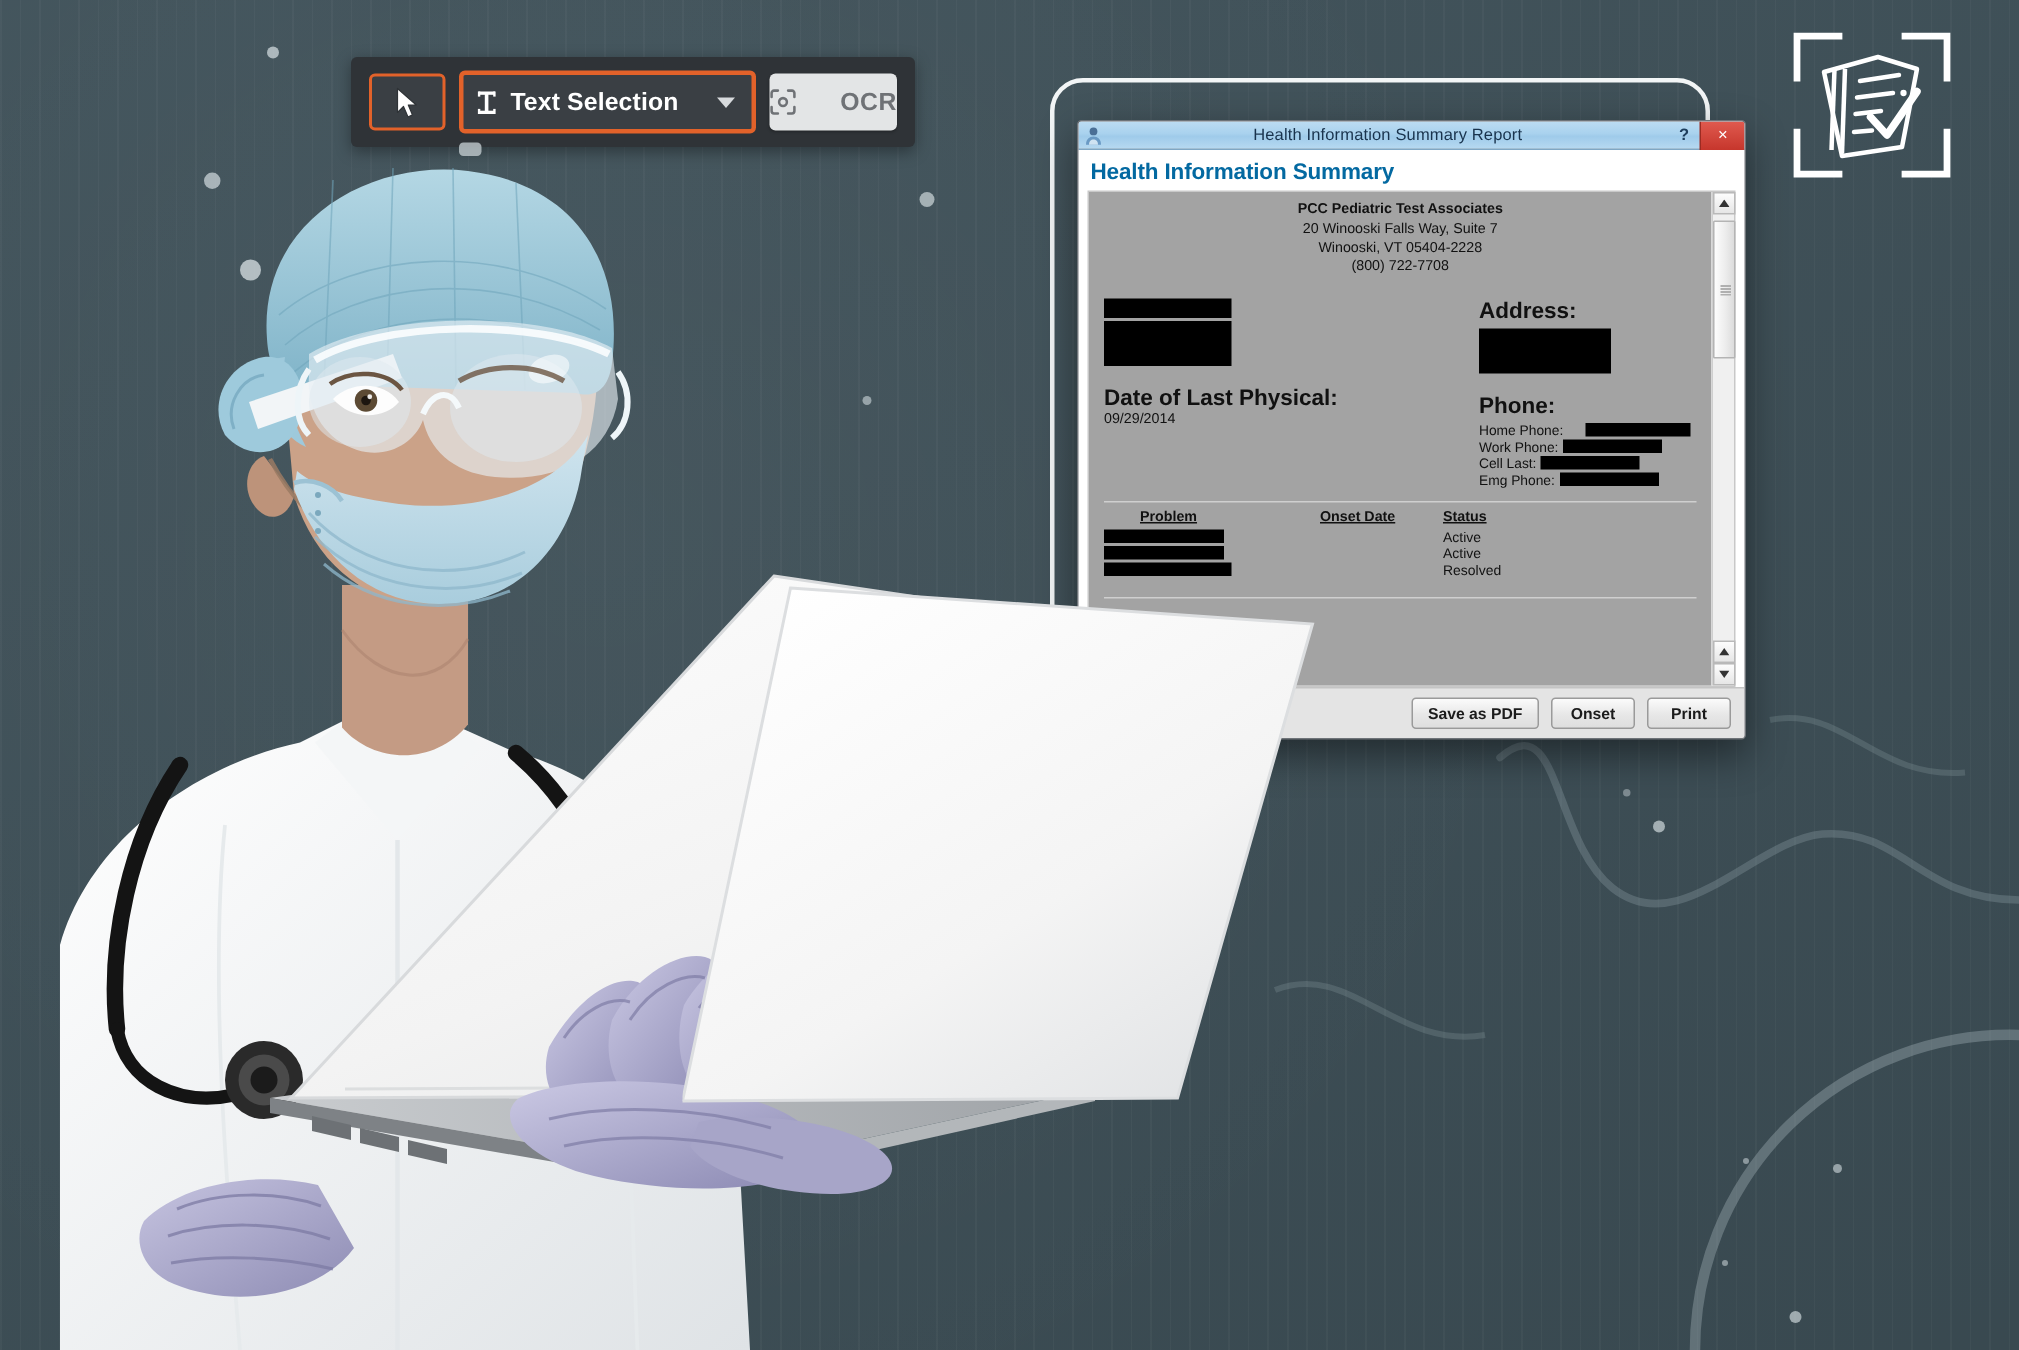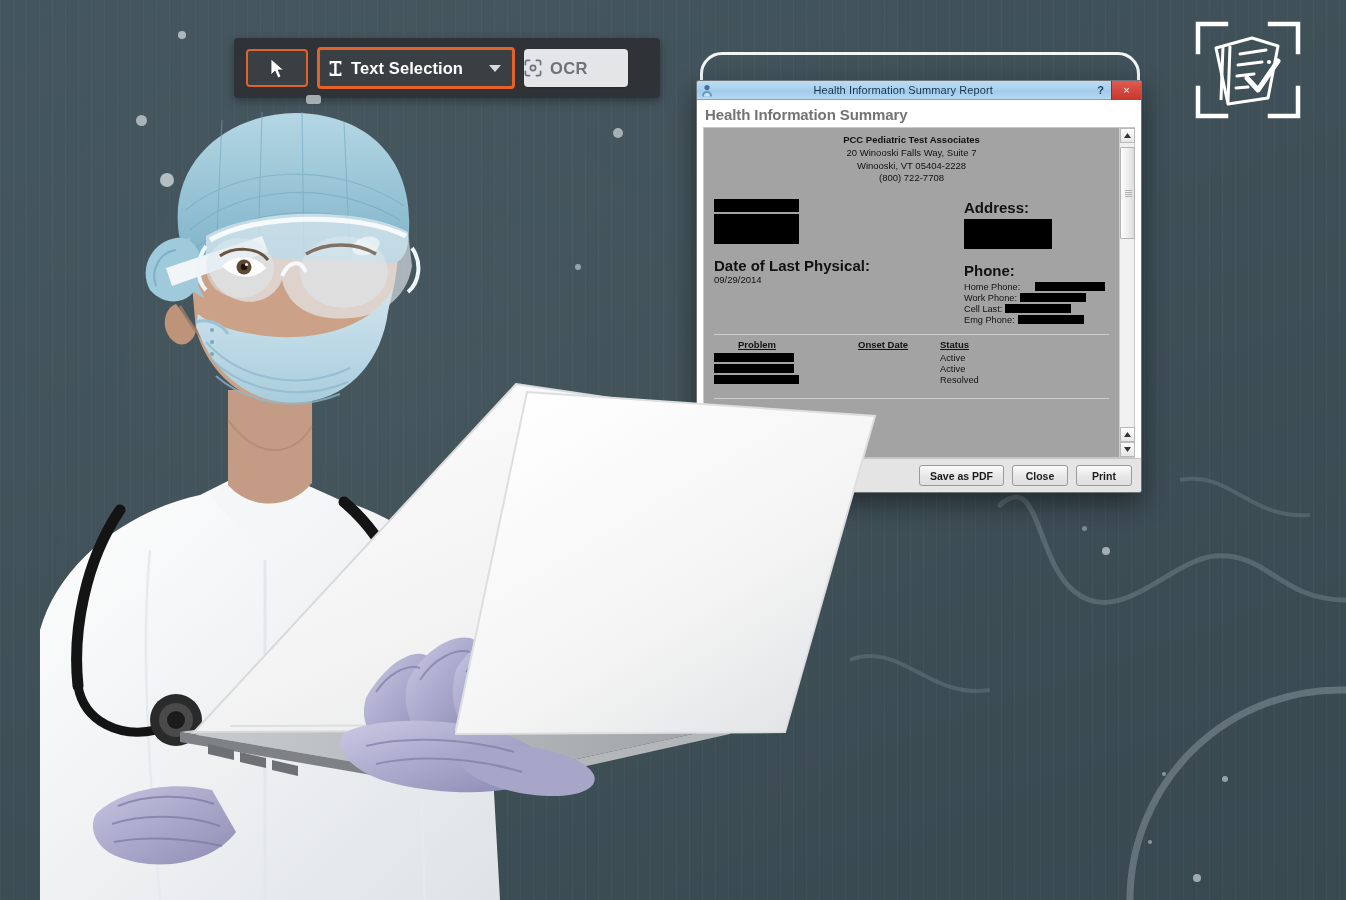--- a/index.html
+++ b/index.html
@@ -47,21 +47,21 @@
     position: absolute;
     border-radius: 50%;
     background: #cfd8dc;
     opacity: 0.78;
   }
 
   
   .toolbar {
     position: absolute;
     left: 234px; top: 38px;
-    width: 426px; height: 60px;
+    width: 376px; height: 60px;
     background: #2f3337;
     border-radius: 4px;
     display: flex;
     align-items: center;
     gap: 9px;
     padding: 0 12px;
     box-shadow: 0 3px 10px rgba(0,0,0,0.35);
   }
   .tb-pointer {
     width: 62px; height: 38px;
@@ -95,21 +95,21 @@
     width: 0; height: 0;
     border-left: 6px solid transparent;
     border-right: 6px solid transparent;
     border-top: 7px solid #d7dadd;
     margin-right: 2px;
   }
   .tb-ocr {
     width: 104px; height: 38px;
     background: #e3e5e6;
     border-radius: 4px;
-    display: flex; align-items: center; justify-content: flex-start;
+    display: flex; align-items: center; justify-content: space-between;
     gap: 8px;
     cursor: pointer;
     box-shadow: 0 1px 2px rgba(0,0,0,0.25);
   }
   .tb-ocr .lbl {
     color: #6f7276;
     font-size: 16.5px;
     font-weight: 600;
     letter-spacing: 0.4px;
   }
@@ -131,21 +131,21 @@
     left: 700px; top: 52px;
     width: 440px; height: 420px;
     border: 3px solid #f2f5f6;
     border-radius: 22px;
     background: transparent;
   }
 
   
   .win {
     position: absolute;
-    left: 696px; top: 80px;
+    left: 718px; top: 80px;
     width: 446px; height: 413px;
     background: #d9d9d9;
     border: 1px solid #6e7378;
     border-radius: 3px;
     box-shadow: 0 10px 26px rgba(0,0,0,0.45);
     display: flex;
     flex-direction: column;
     overflow: hidden;
   }
   .titlebar {
@@ -188,21 +188,21 @@
     flex: 1;
     background: #fff;
     display: flex;
     flex-direction: column;
     padding: 5px 6px 0 6px;
     min-height: 0;
   }
   .doc-heading {
     font-size: 15px;
     font-weight: 700;
-    color: #737373;
+    color: #0369a1;
     padding: 1px 0 4px 2px;
     letter-spacing: -0.1px;
     flex: 0 0 auto;
   }
   .doc-area {
     flex: 1;
     display: flex;
     min-height: 0;
     border: 1px solid #c8c8c8;
     background: #fff;
@@ -689,21 +689,21 @@
               </svg>
             </div>
           </div>
         </div>
 
       </div>
     </div>
 
     <div class="win-footer">
       <button class="btn">Save as PDF</button>
-      <button class="btn">Close</button>
+      <button class="btn">Onset</button>
       <button class="btn">Print</button>
     </div>
   </div>
 
   <svg style="position:absolute; left:455px; top:382px; width:450px; height:420px;" viewBox="0 0 450 420">
     <defs>
       <linearGradient id="lidTop" x1="0.15" y1="0" x2="0.9" y2="1">
         <stop offset="0" stop-color="#ffffff"></stop>
           <stop offset="0.6" stop-color="#f4f4f4"></stop>
         <stop offset="1" stop-color="#e0e2e4"></stop>

